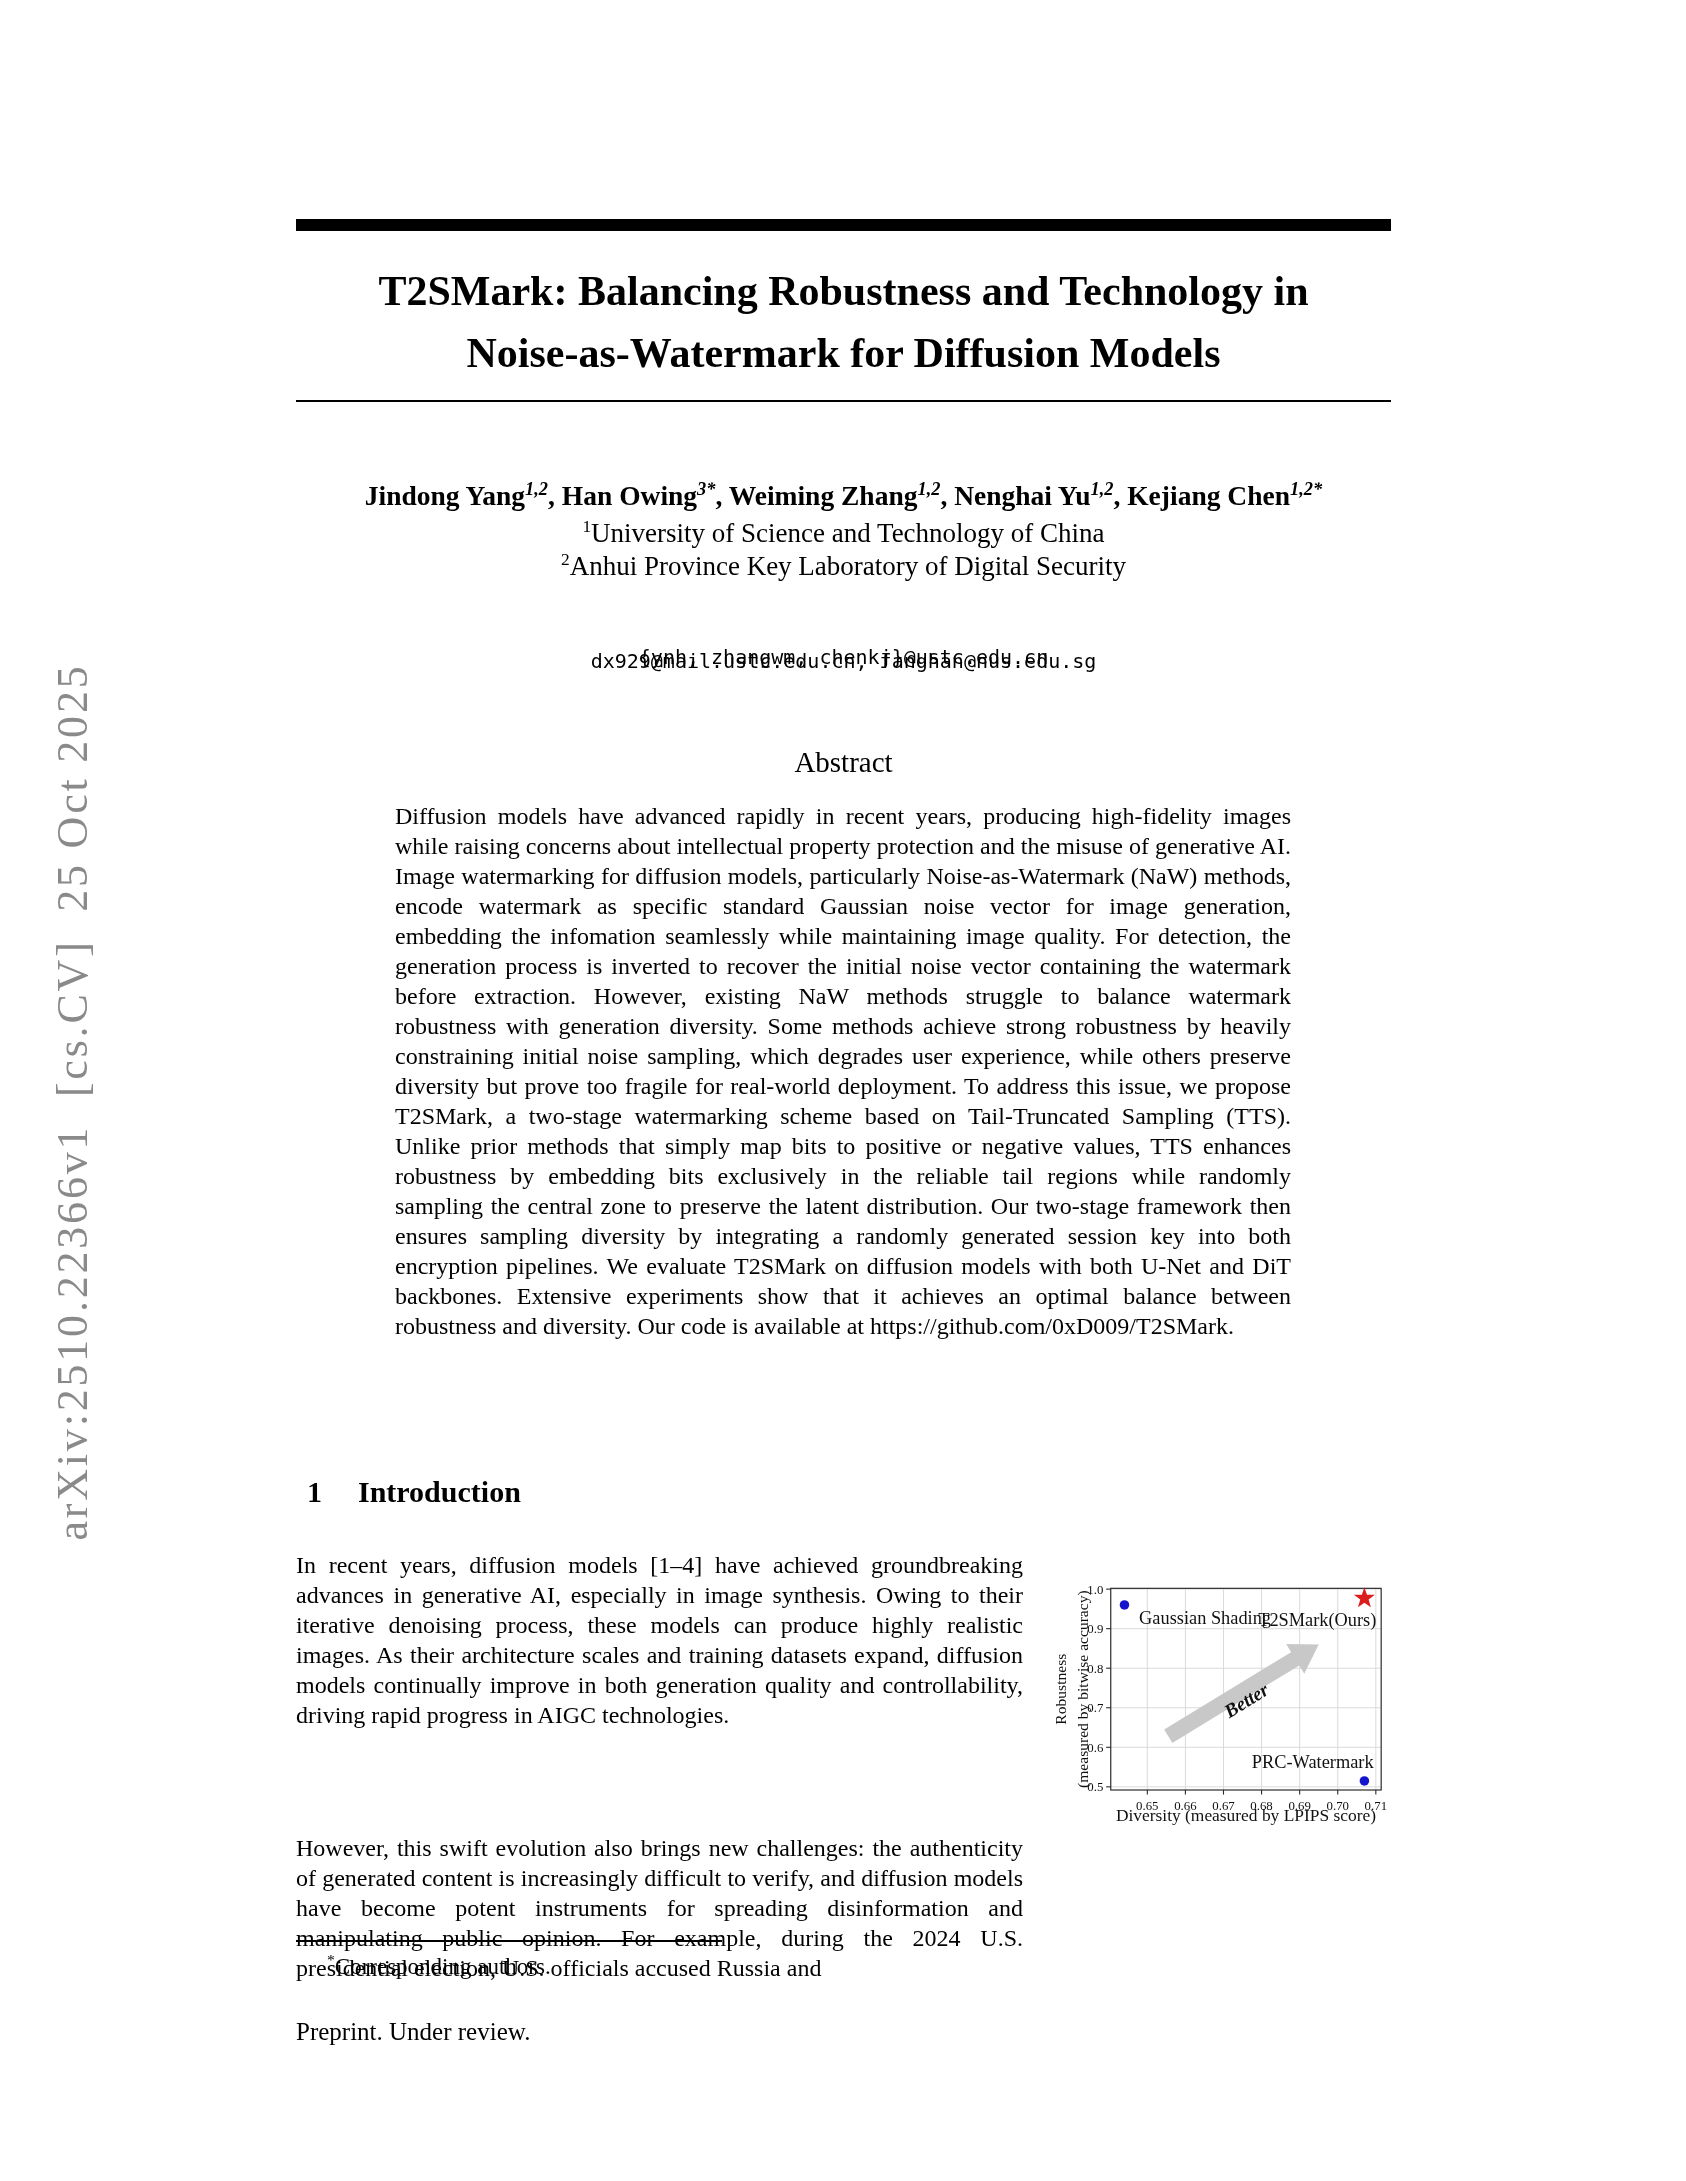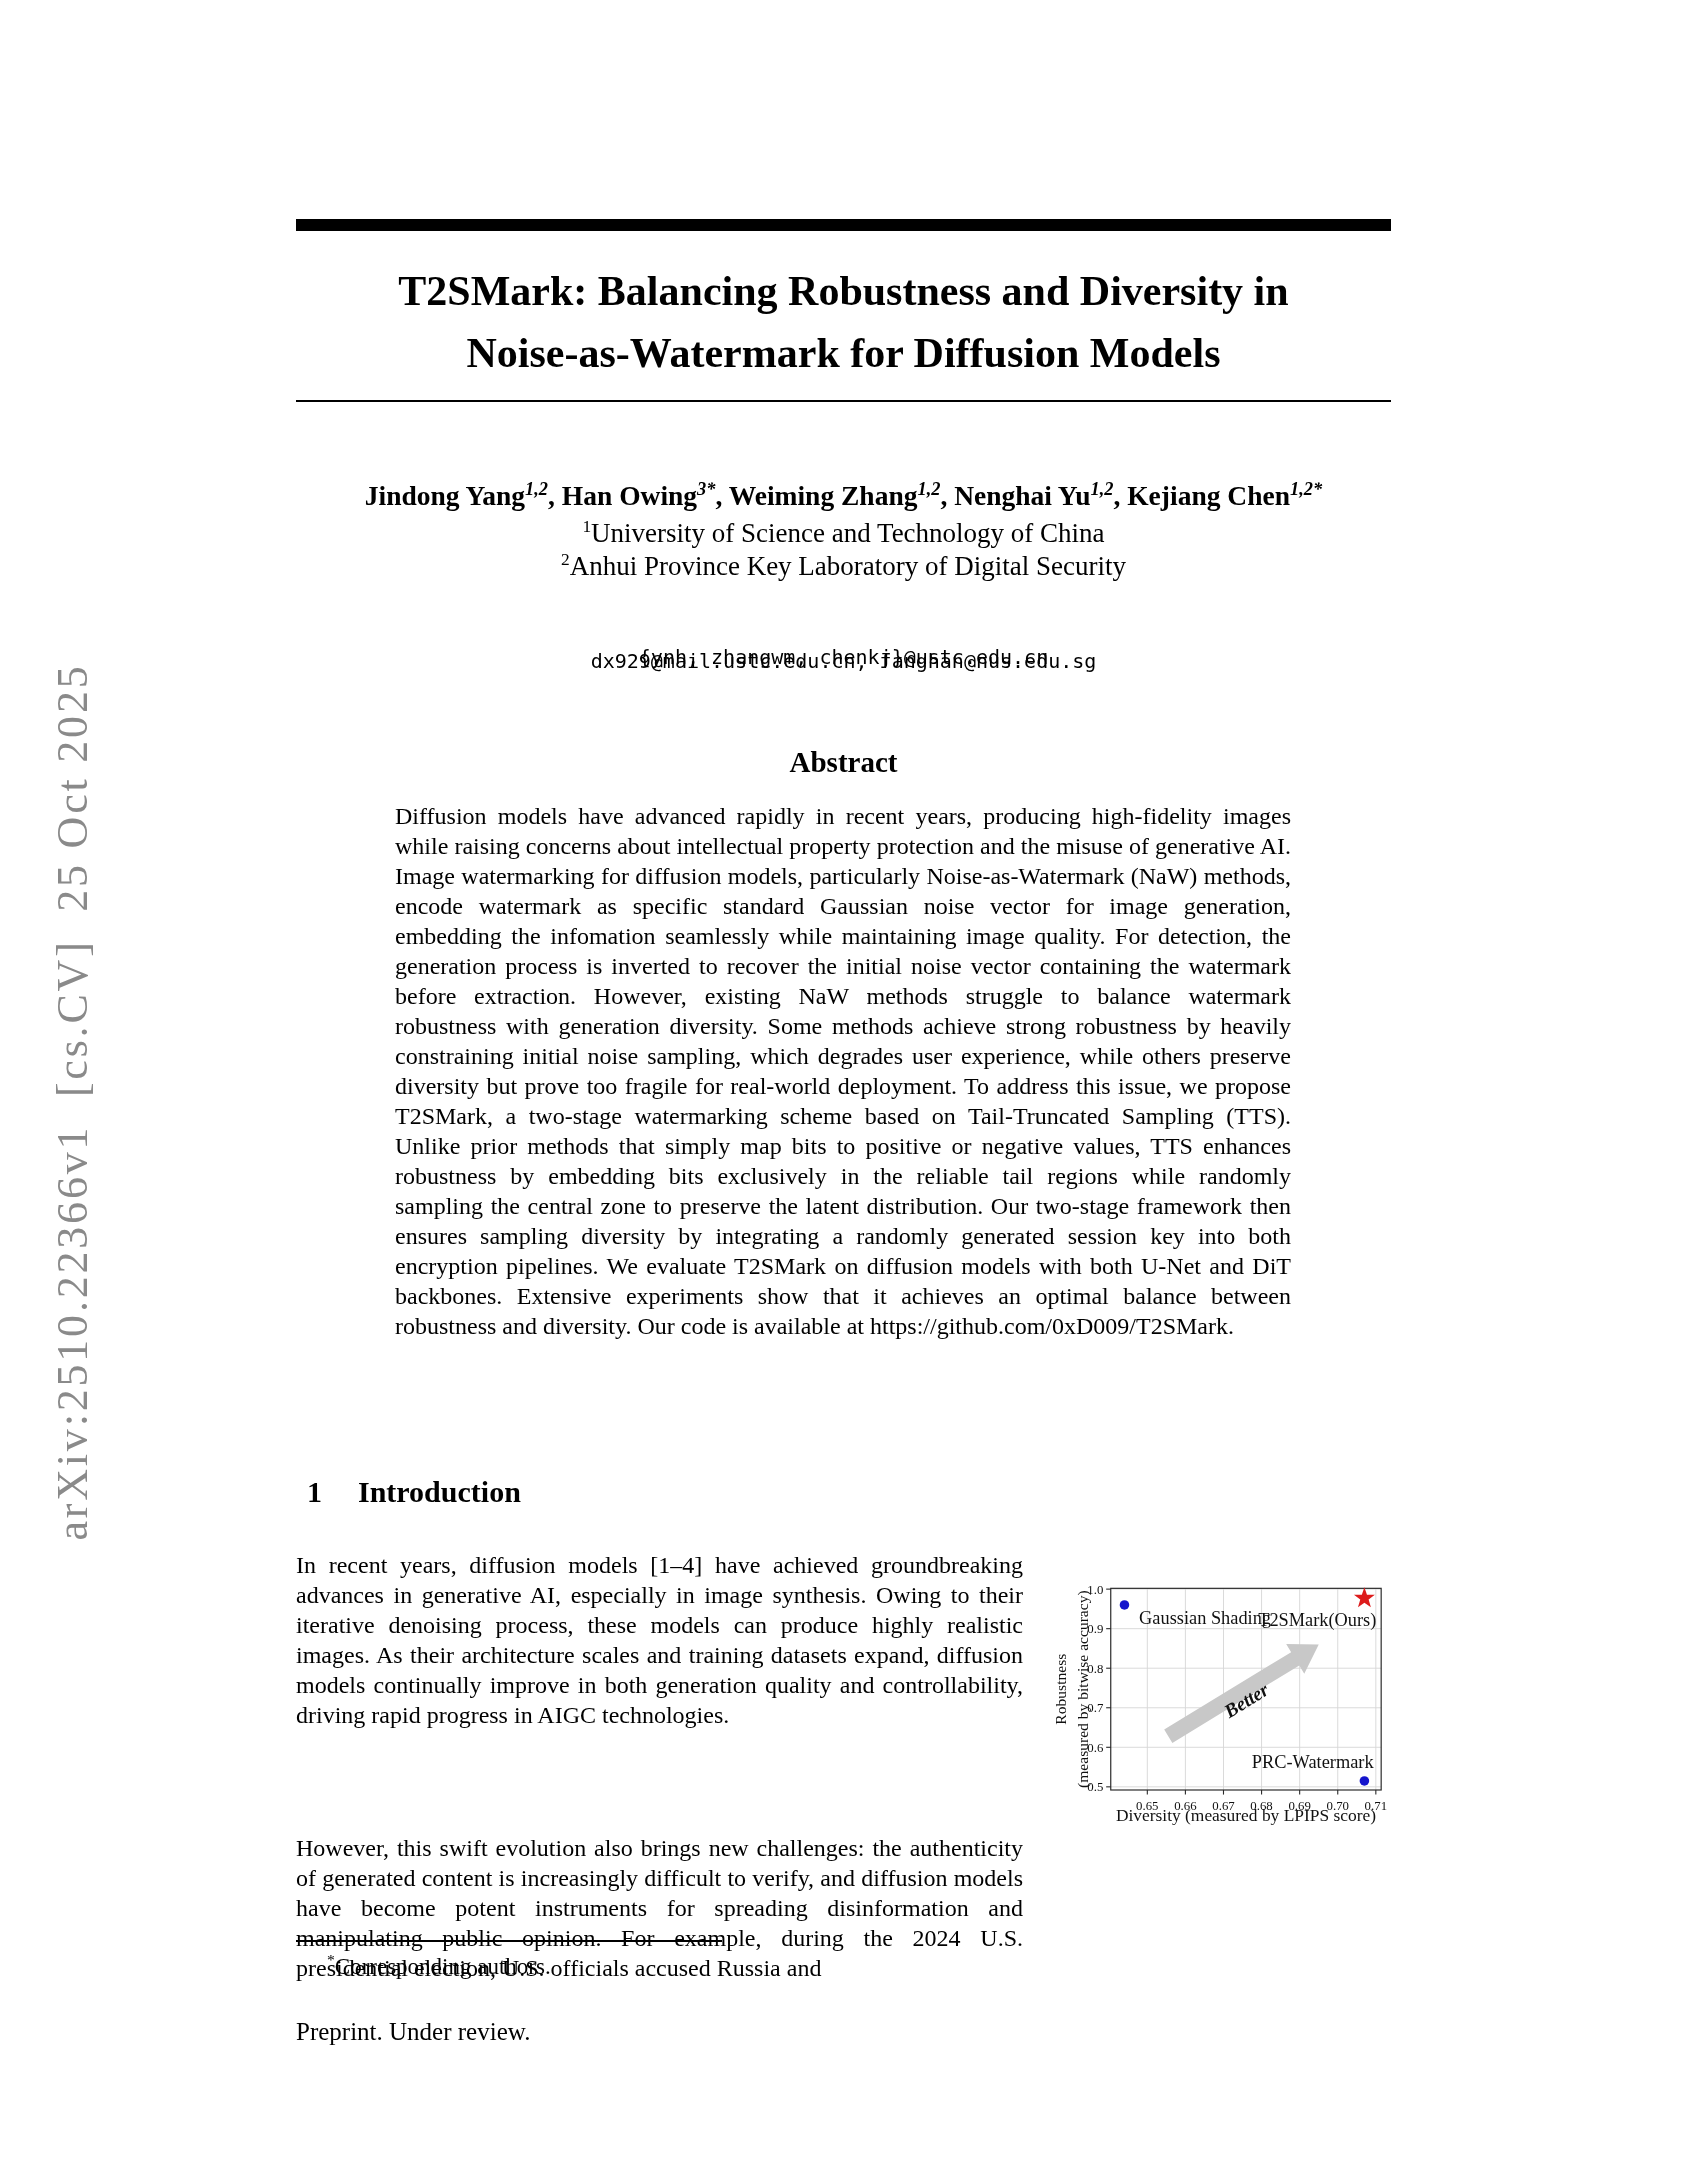--- a/index.html
+++ b/index.html
@@ -44,21 +44,21 @@
   }
   .affil sup{font-size:17.4px;}
   .email{
     position:absolute;left:296px;width:1095px;
     text-align:center;
     font-family:"DejaVu Sans Mono", monospace;
     font-size:20px;
   }
   .abstract-head{
     position:absolute;left:296px;top:746px;width:1095px;
-    text-align:center;font-size:29px;font-weight:bold;
+    text-align:center;font-size:29px;font-weight:normal;
   }
   .abstract-body{
     position:absolute;left:395px;top:801px;width:896px;
     margin:0;font-size:24px;line-height:30px;text-align:justify;
   }
   .sec-head{
     position:absolute;left:307px;top:1475px;
     font-size:30px;font-weight:bold;
   }
   .sec-head .sec-num{display:inline-block;width:51px;}
@@ -91,21 +91,21 @@
 </style>
 </head>
 <body>
 
 <div class="page">
 
   <div class="arxiv-stamp">arXiv:2510.22366v1  [cs.CV]  25 Oct 2025</div>
 
   <div class="top-bar"></div>
 
-  <h1 class="title"><span>T2SMark: Balancing Robustness and Diversity in</span><br><span>Noise-as-Watermark for Diffusion Models</span></h1>
+  <h1 class="title"><span>T2SMark: Balancing Robustness and Technology in</span><br><span>Noise-as-Watermark for Diffusion Models</span></h1>
 
   <div class="title-rule"></div>
 
   <div class="authors"><span><span>Jindong Yang</span><sup>1,2</sup></span><span><span>, Han Owing</span><sup>3*</sup></span><span><span>, Weiming Zhang</span><sup>1,2</sup></span><span><span>, Nenghai Yu</span><sup>1,2</sup></span><span><span>, Kejiang Chen</span><sup>1,2*</sup></span></div>
 
   <div class="affil" style="top:516px"><sup>1</sup><span>University of Science and Technology of China</span></div>
   <div class="affil" style="top:549px"><sup>2</sup><span>Anhui Province Key Laboratory of Digital Security</span></div>
 
   <div class="email" style="top:649px">dx929@mail.ustc.edu.cn, fanghan@nus.edu.sg</div>
   <div class="email" style="top:645px">{ynh, zhangwm, chenkj}@ustc.edu.cn</div>

